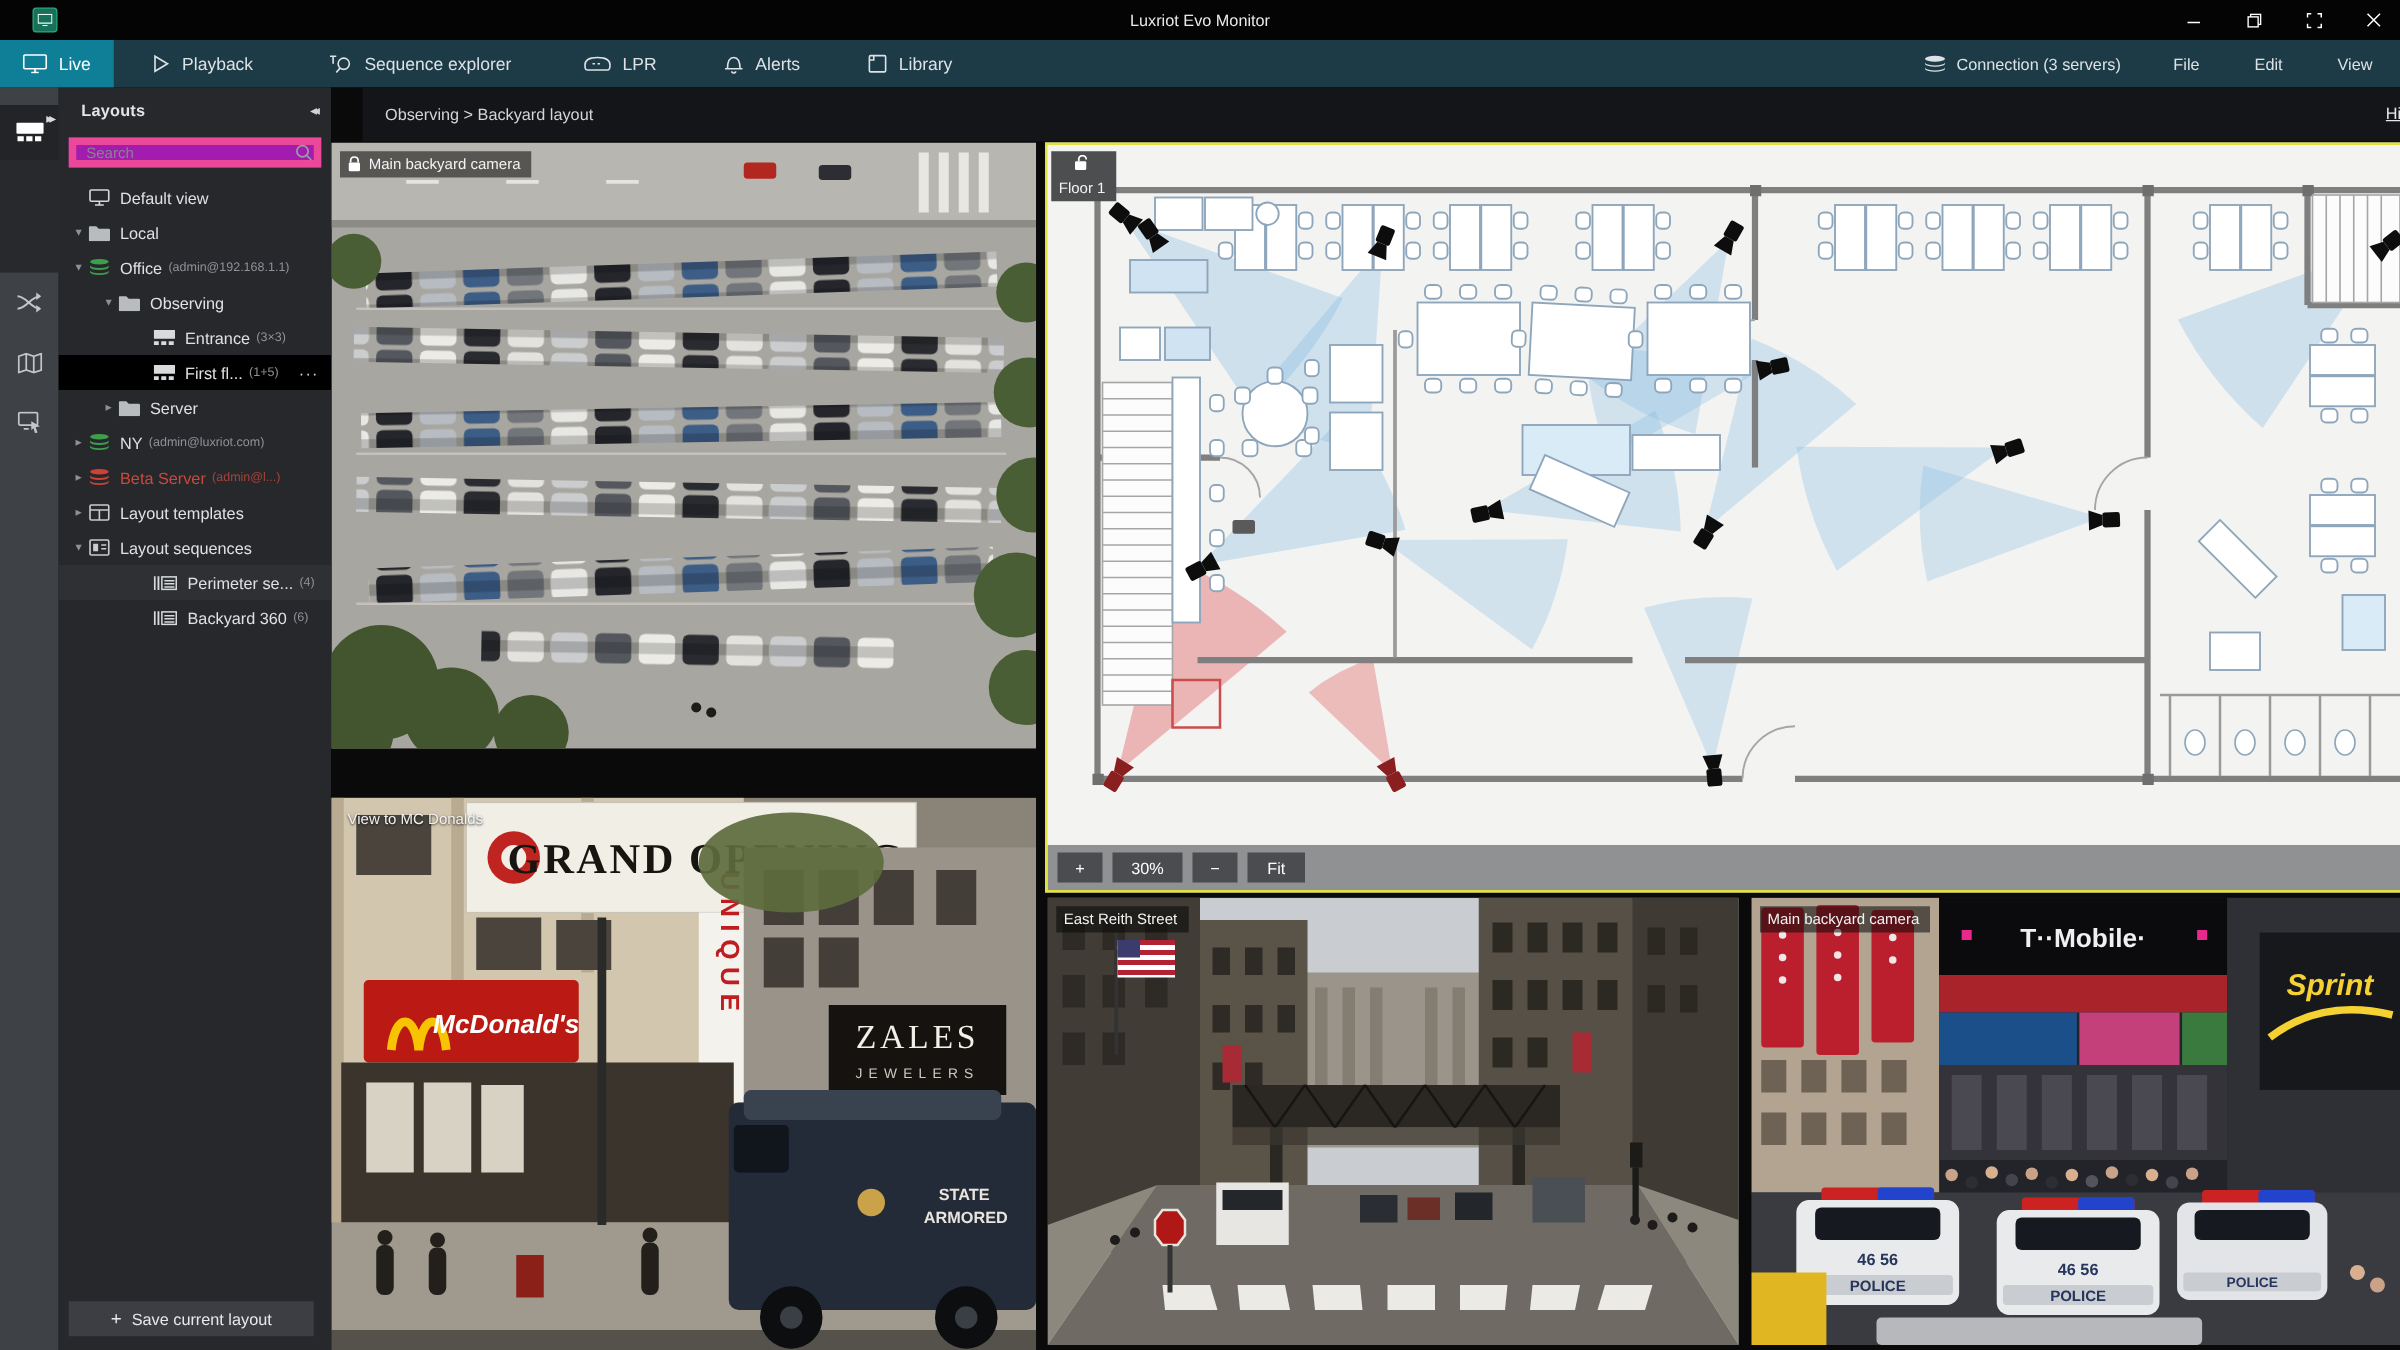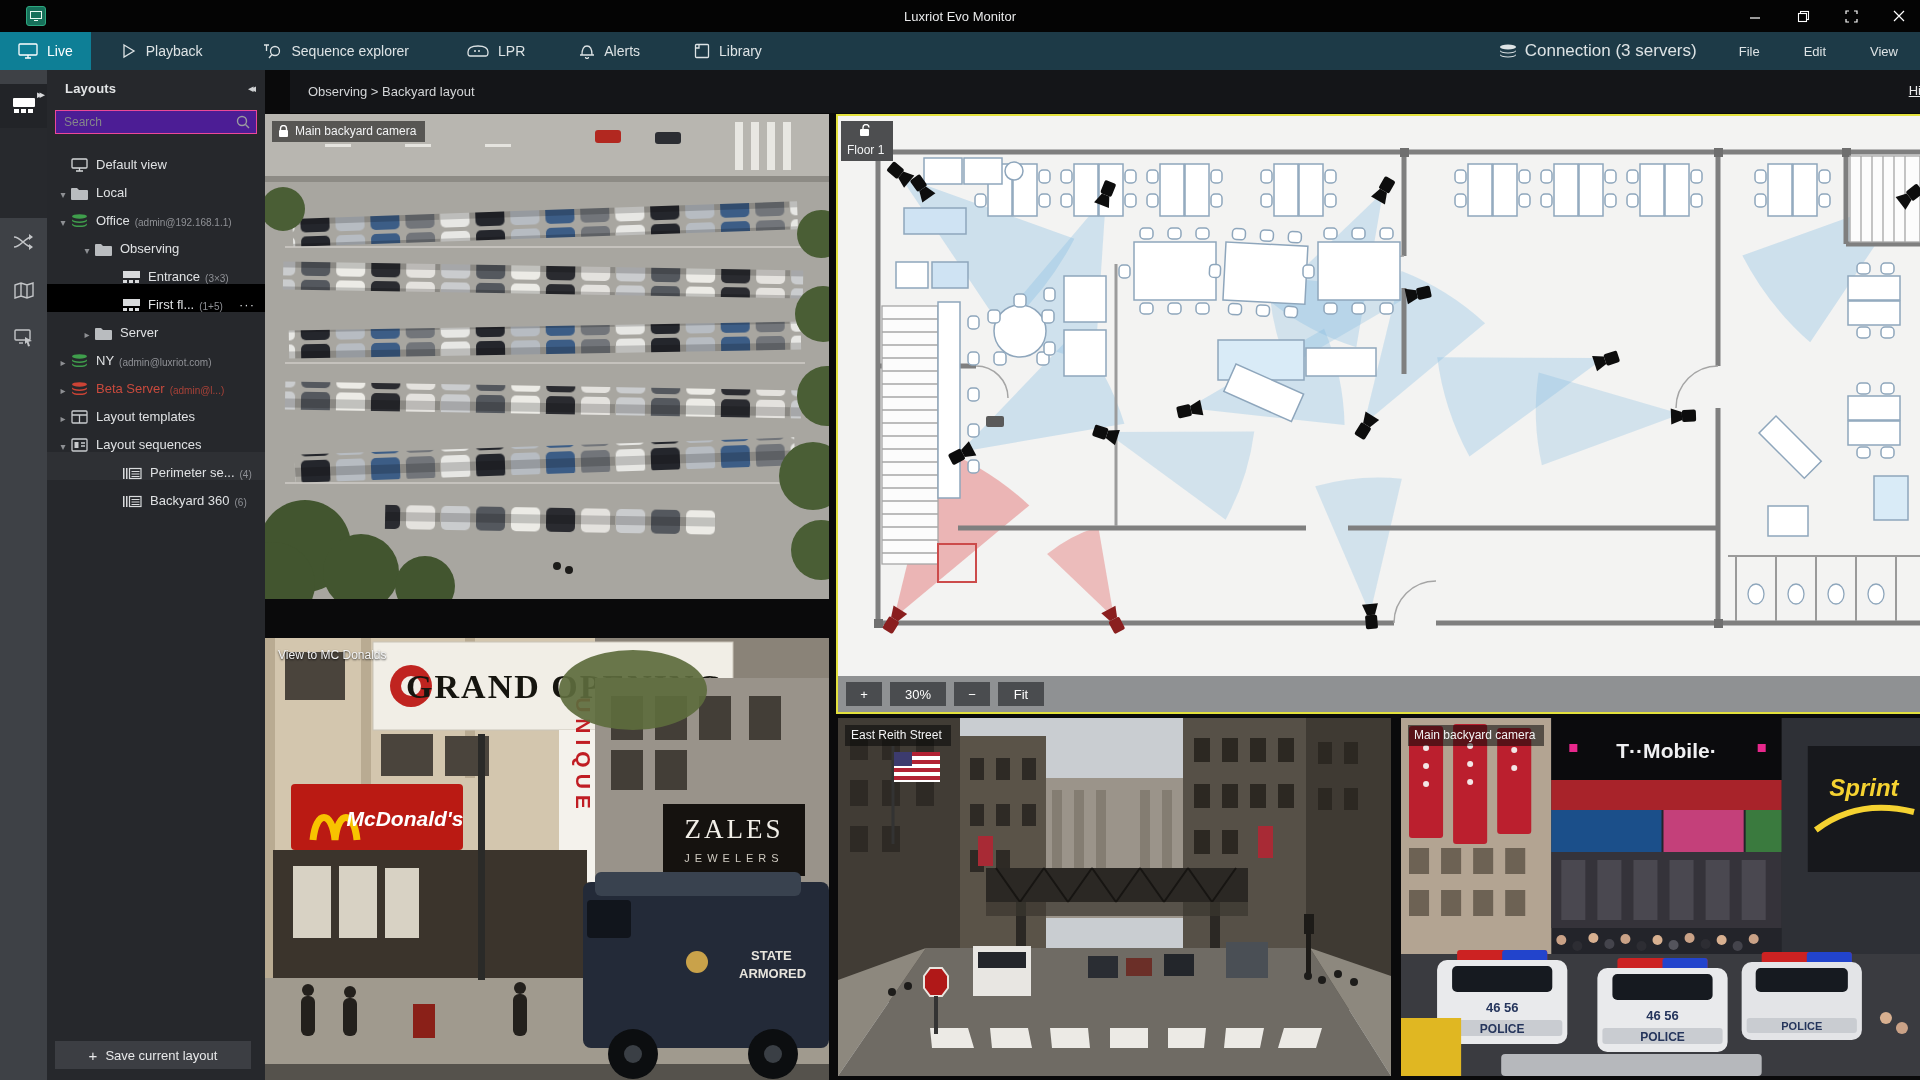--- a/index.html
+++ b/index.html
@@ -16,43 +16,43 @@
   .winctl { position:absolute; top:4px; width:26px; height:24px; display:flex; align-items:center;
     justify-content:center; color:#fff; cursor:default; }
 
   
   #navbar { position:absolute; left:0; top:32px; width:1920px; height:38px; background:#1d3a47;
     display:flex; align-items:stretch; color:#dde3e5; font-size:14px; }
   .tab { display:flex; align-items:center; gap:9px; padding:0 18px; }
   .tab.active { background:#0e7f96; color:#fff; }
   .tab svg { flex:0 0 auto; }
   #nav-right { position:absolute; right:0; top:0; height:38px; display:flex; align-items:center; }
-  #connection { display:flex; align-items:center; gap:8px; padding:0 20px; font-size:17px; }
+  #connection { display:flex; align-items:center; gap:8px; padding:0 20px; font-size:13px; }
   .menu { padding:0 22px; font-size:13px; }
 
   
   #rail { position:absolute; left:0; top:70px; width:47px; height:1010px; background:#3e4146; }
   #rail .top { background:#27292d; height:134px; position:relative; }
   #rail .expand { position:absolute; right:5px; top:4px; color:#d9dadc; font-size:11px; letter-spacing:-3px; }
   .railicon { width:47px; height:44px; display:flex; align-items:center; justify-content:center; }
   .railicon.active { background:#222428; margin-top:14px; }
   #rail .rest .railicon { height:48px; }
 
   
   #sidebar { position:absolute; left:47px; top:70px; width:218px; height:1010px; background:#26282c;
     color:#e2e4e6; }
   #sb-head { height:36px; display:flex; align-items:center; padding:0 12px 0 18px; }
   #sb-title { font-size:13px; font-weight:bold; letter-spacing:.2px; }
   #sb-collapse { margin-left:auto; color:#cfd1d3; font-size:11px; letter-spacing:-3px; }
   #sb-search { position:relative; margin:4px 8px 10px 8px; }
-  #sb-search input { width:202px; height:24px; background:#4c1d95; border:1px solid #ec4899;
+  #sb-search input { width:202px; height:24px; background:#a21caf; border:6px solid #ec4899;
     color:#d8dadc; font-size:12px; padding:0 26px 0 8px; outline:none; }
   #sb-search input::placeholder { color:#84868a; }
   #sb-search svg { position:absolute; right:7px; top:5px; }
-  .trow { display:flex; align-items:flex-end; height:28px; font-size:13px; color:#dfe1e3; cursor:default; }
+  .trow { display:flex; align-items:center; height:28px; font-size:13px; color:#dfe1e3; cursor:default; }
   .trow .arr { width:16px; color:#8e9094; font-size:10px; text-align:center; flex:0 0 16px; }
   .trow svg { margin-right:8px; flex:0 0 auto; }
   .trow .sub { font-size:10px; color:#8f9196; margin-left:5px; white-space:nowrap; }
   .ind0 { padding-left:8px; } .ind0b { padding-left:24px; } .ind1 { padding-left:32px; } .ind2 { padding-left:76px; }
   .trow.sel { background:#000000; }
   .trow.hl { background:#2e3034; }
   .trow .dots { margin-left:auto; margin-right:10px; color:#d8dadc; letter-spacing:1px; font-size:13px; }
   .red { color:#c94a3d !important; } .redsub { color:#a84238 !important; }
   #save-btn { position:absolute; left:8px; bottom:11px; width:196px; height:28px; background:#3c3e43;
     color:#e8e9ea; font-size:13px; display:flex; align-items:center; justify-content:center; gap:8px; }

